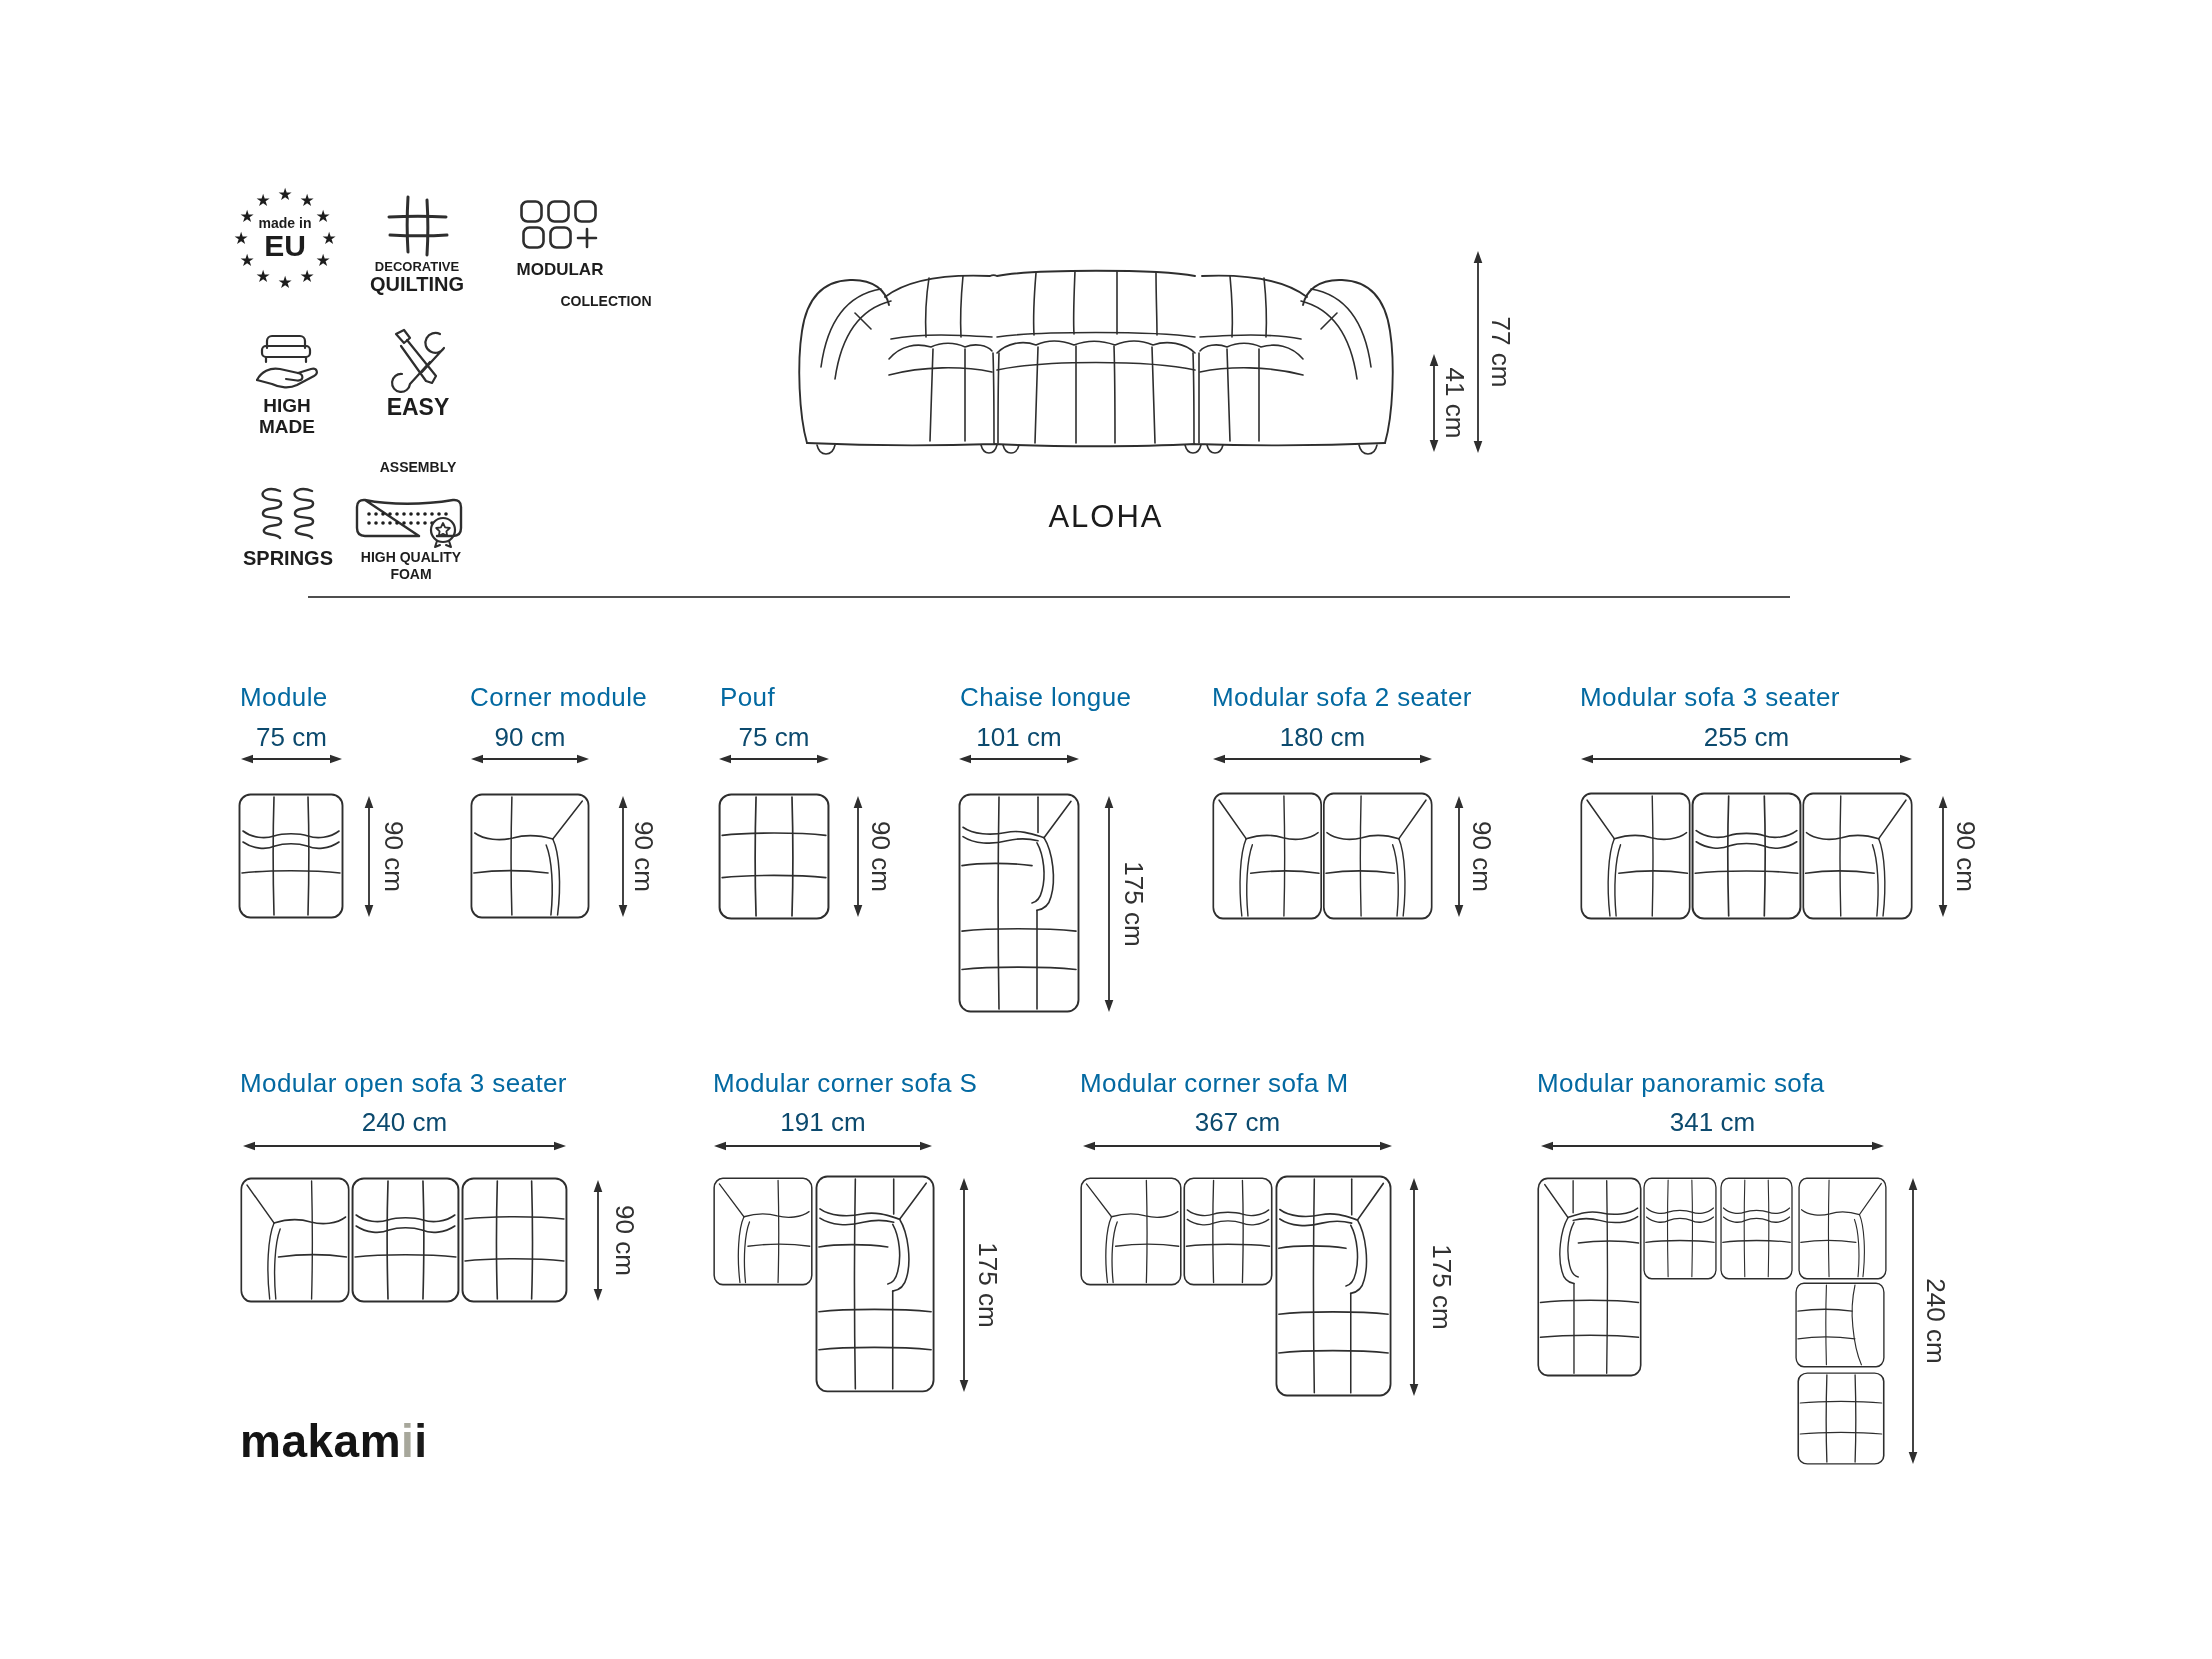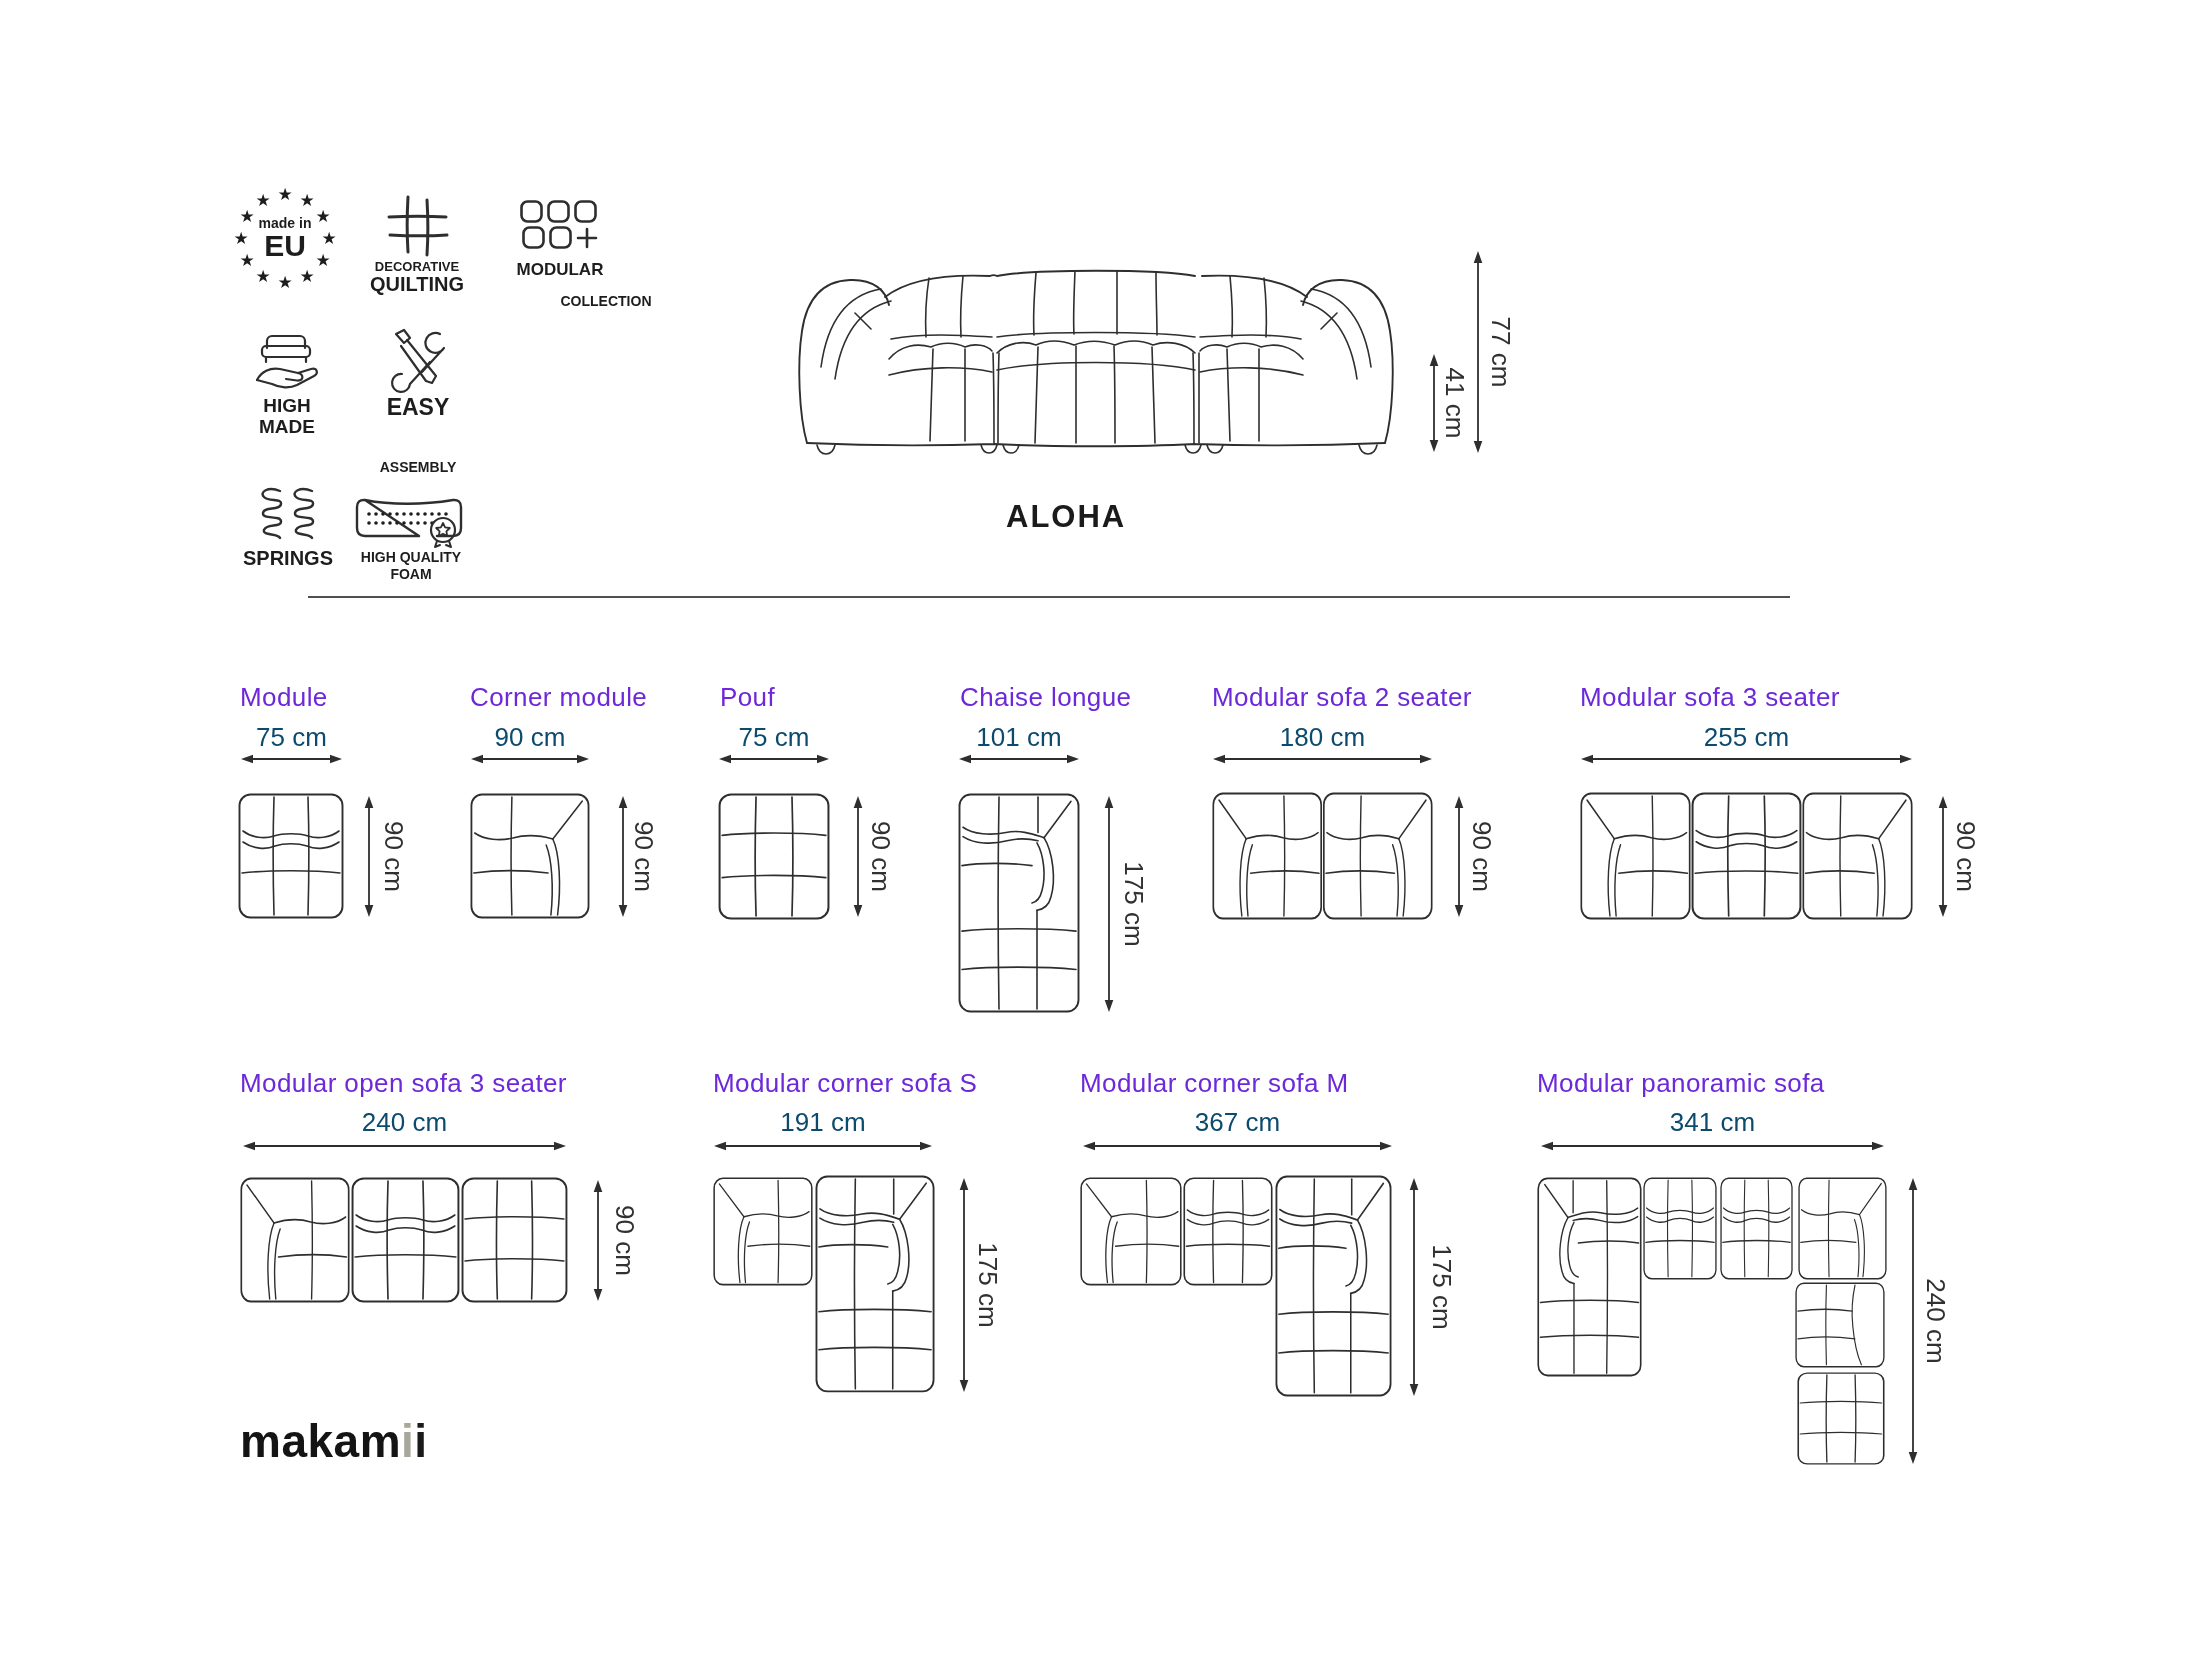--- a/index.html
+++ b/index.html
@@ -2,37 +2,37 @@
 <html><head>
 <meta charset="utf-8">
 <style>
   html,body{margin:0;padding:0;}
   body{
     width:2212px;height:1659px;background:#ffffff;position:relative;
     font-family:"Liberation Sans",sans-serif;color:#2e2e2e;overflow:hidden;
   }
   .abs{position:absolute;}
   
-  .ptitle{color:#6d28d9;font-size:26px;letter-spacing:.4px;white-space:nowrap;}
+  .ptitle{color:#0369a1;font-size:26px;letter-spacing:.4px;white-space:nowrap;}
   
   .dimw{font-size:26px;color:#0c4a6e;text-align:center;white-space:nowrap;}
   .dimv{font-size:26px;color:#313131;text-align:center;white-space:nowrap;
         transform:rotate(90deg);transform-origin:0 0;}
   
   svg{display:block;overflow:visible;}
   svg .ln{fill:none;stroke:#2e2e2e;stroke-width:1.6;stroke-linecap:round;stroke-linejoin:round;}
   svg .ln2{fill:none;stroke:#2e2e2e;stroke-width:1.9;stroke-linecap:round;stroke-linejoin:round;}
   svg .hd{fill:#2e2e2e;stroke:none;}
   svg .arrln{stroke:#2e2e2e;stroke-width:1.8;}
   svg .dot{fill:#1d1d1d;stroke:none;}
   
   .btxt{font-weight:bold;color:#1d1d1d;text-align:center;line-height:1.05;white-space:nowrap;}
   .star{position:absolute;font-size:17px;color:#1d1d1d;width:18px;text-align:center;}
   .divider{position:absolute;left:308px;top:596px;width:1482px;border-top:2px solid #4f4f4f;}
-  .hero-title{font-weight:bold;font-size:31px;letter-spacing:2px;color:#1b1b1b;text-align:left;}
+  .hero-title{font-weight:normal;font-size:31px;letter-spacing:2px;color:#1b1b1b;text-align:center;}
   .logo{font-size:46px;font-weight:bold;letter-spacing:.5px;color:#141414;}
   .logo .gi{color:#a7a79b;}
   .logo .bi{color:#1a1a1a;}
 </style>
 </head>
 <body>
 
 <svg width="0" height="0" aria-hidden="true">
   <defs>
 

